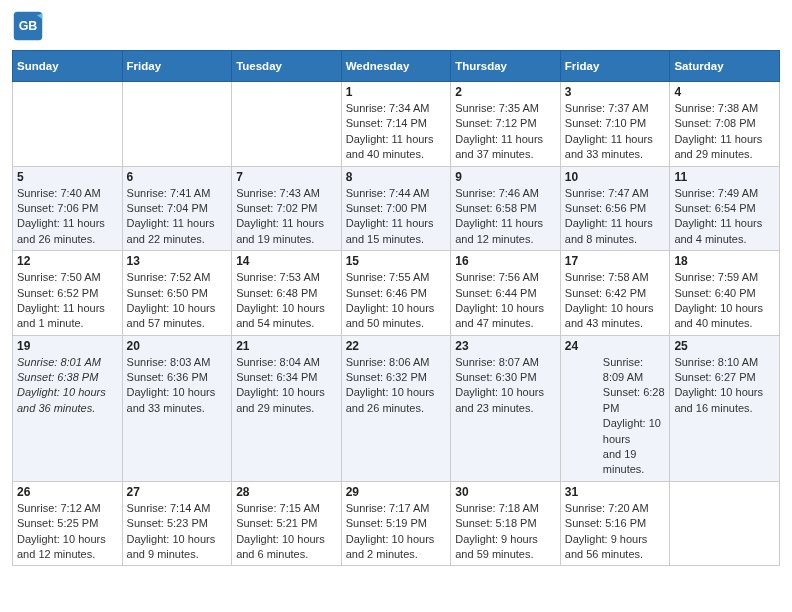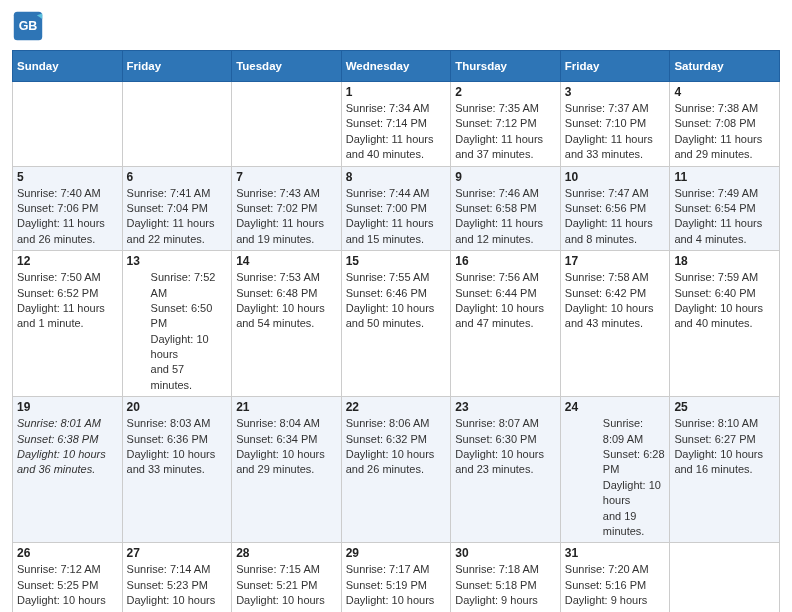--- a/index.html
+++ b/index.html
@@ -206,21 +206,21 @@
         <tr>
           <td>
             <span class="day-num">12</span>
             <div class="cell-text" style="white-space: pre-line;">Sunrise: 7:50 AM
 Sunset: 6:52 PM
 Daylight: 11 hours
 and 1 minute.</div>
           </td>
           <td>
             <span class="day-num">13</span>
-            <div class="cell-text" style="white-space: pre-line; margin-left: 24px;">Sunrise: 7:52 AM
+            <div class="cell-text" style="white-space: pre-line;">Sunrise: 7:52 AM
 Sunset: 6:50 PM
 Daylight: 10 hours
 and 57 minutes.</div>
           </td>
           <td>
             <span class="day-num">14</span>
             <div class="cell-text" style="white-space: pre-line;">Sunrise: 7:53 AM
 Sunset: 6:48 PM
 Daylight: 10 hours
 and 54 minutes.</div>

